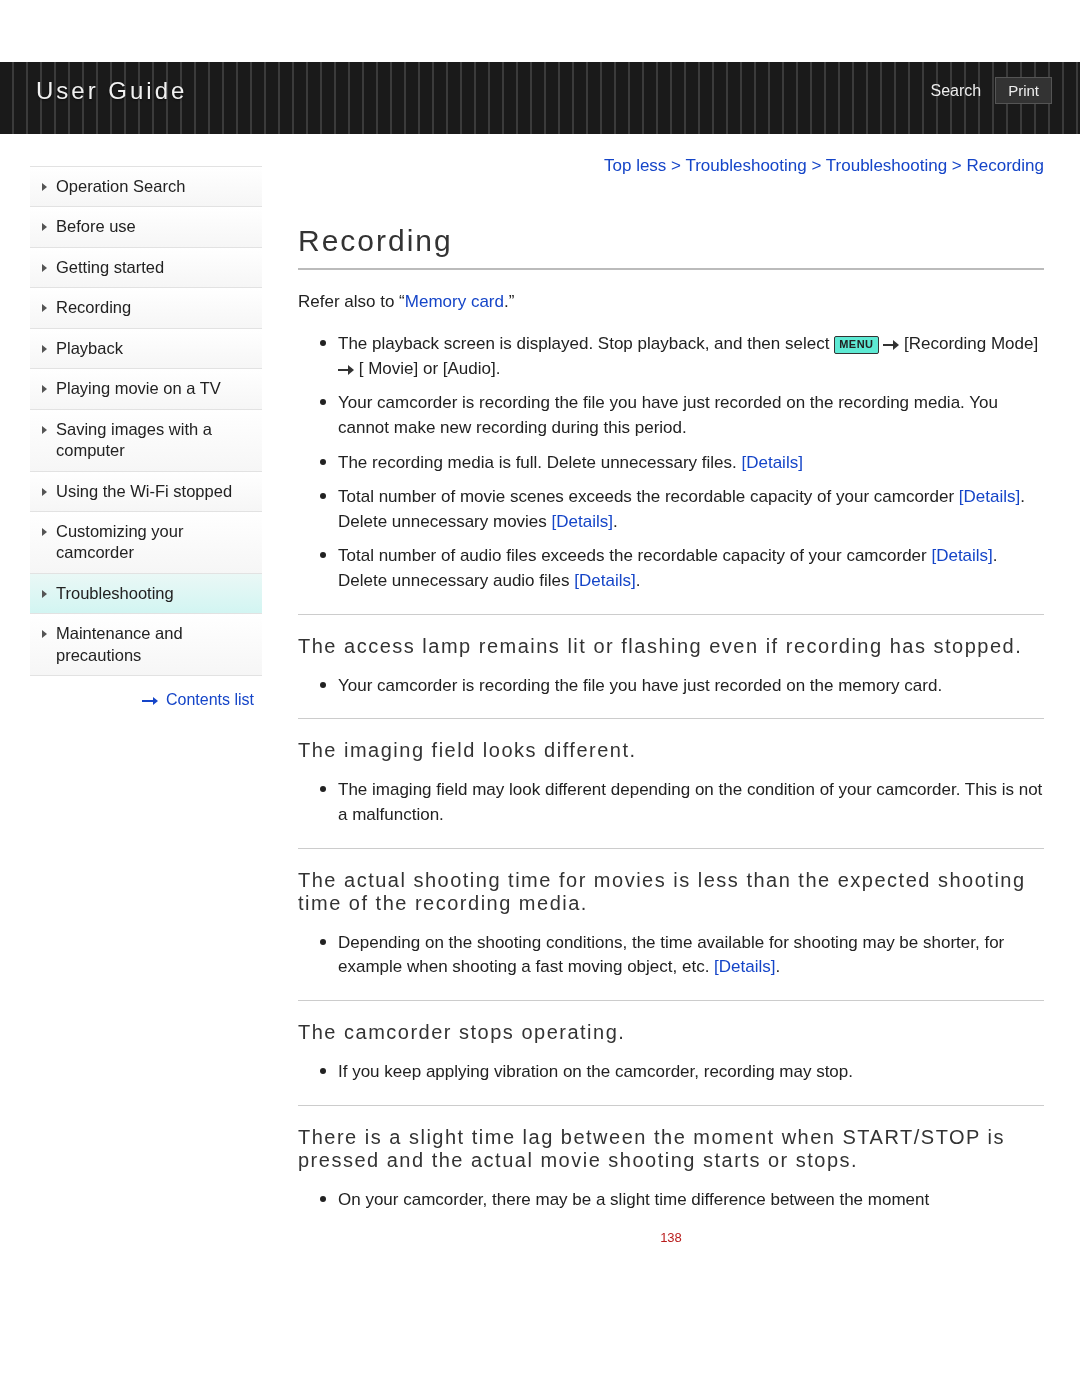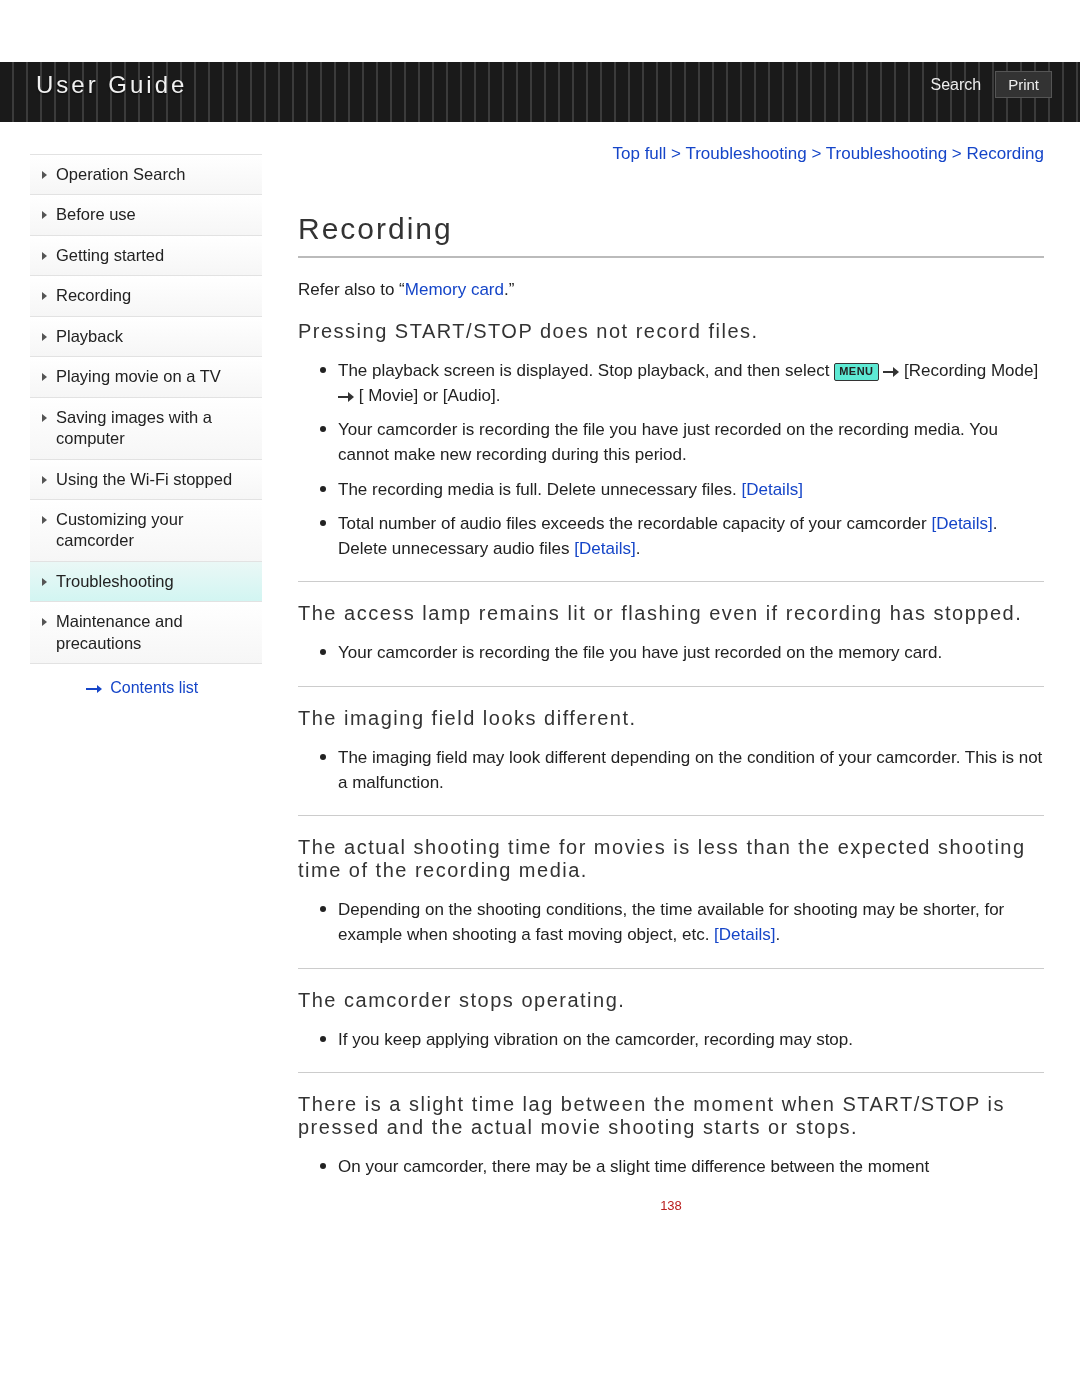--- a/index.html
+++ b/index.html
@@ -5,21 +5,21 @@
   * { box-sizing: border-box; margin: 0; padding: 0; }
   body {
     font-family: Arial, Helvetica, sans-serif;
     font-size: 17px;
     color: #222;
     background: #fff;
     width: 1080px;
   }
   .top-spacer { height: 62px; background:#fff; }
   .header-bar {
-    height: 60px;
+    height: 72px;
     background: repeating-linear-gradient(
       90deg,
       #1a1a1a 0, #1a1a1a 12px,
       #3b3b3b 12px, #3b3b3b 14px
     );
     background-color:#111;
     display:flex;
     align-items:center;
     padding: 0 28px 15px 36px;
     color:#fff;
@@ -76,21 +76,21 @@
   .nav-caret {
     display:inline-block;
     width:0; height:0;
     border-top:4px solid transparent;
     border-bottom:4px solid transparent;
     border-left:5px solid #555;
     margin: 7px 9px 0 0;
     flex-shrink:0;
   }
   .contents-list {
-    text-align:center;
+    text-align:right;
     padding: 14px 8px 0 0;
   }
   .contents-list a {
     color: #1545c8;
     font-size:16px;
     text-decoration:none;
   }
   .cl-arrow {
     display:inline-block;
     width:16px; height:8px;
@@ -255,35 +255,35 @@
       </div>
     <div class="contents-list">
       <a href="#">
         <span class="cl-arrow"></span>
         <span>Contents list</span>
       </a>
     </div>
   </nav>
 
   <main class="main">
-    <div class="breadcrumb" id="breadcrumb"><a href="#">Top full</a><span class="sep"> &gt; </span><a href="#">Troubleshooting</a><span class="sep"> &gt; </span><a href="#">Troubleshooting</a><span class="sep"> &gt; </span><a href="#">Recording</a></div>
+    <div class="breadcrumb" id="breadcrumb"><a href="#">Top less</a><span class="sep"> &gt; </span><a href="#">Troubleshooting</a><span class="sep"> &gt; </span><a href="#">Troubleshooting</a><span class="sep"> &gt; </span><a href="#">Recording</a></div>
 
     <h1 class="page-title">Recording</h1>
 
     <p class="intro">
       <span>Refer also to “</span><a href="#" class="inline-link">Memory card</a><span>.”</span>
     </p>
 
     <div id="sections">
         <div class="section">
-          <h2>Pressing START/STOP does not record files.</h2>
           <ul>
             <li>The playback screen is displayed. Stop playback, and then select <span class="menu-box">MENU</span> <span class="arrow-icon"></span> [Recording Mode] <span class="arrow-icon"></span> [ Movie] or [Audio].</li>
             <li>Your camcorder is recording the file you have just recorded on the recording media. You cannot make new recording during this period.</li>
             <li>The recording media is full. Delete unnecessary files. <a href="#" class="inline-link">[Details]</a></li>
+            <li>Total number of movie scenes exceeds the recordable capacity of your camcorder <a href="#" class="inline-link">[Details]</a>. Delete unnecessary movies <a href="#" class="inline-link">[Details]</a>.</li>
             <li>Total number of audio files exceeds the recordable capacity of your camcorder <a href="#" class="inline-link">[Details]</a>. Delete unnecessary audio files <a href="#" class="inline-link">[Details]</a>.</li>
           </ul>
         </div>
         <div class="divider"></div>
         <div class="section">
           <h2>The access lamp remains lit or flashing even if recording has stopped.</h2>
           <ul>
             <li>Your camcorder is recording the file you have just recorded on the memory card.</li>
           </ul>
         </div>

